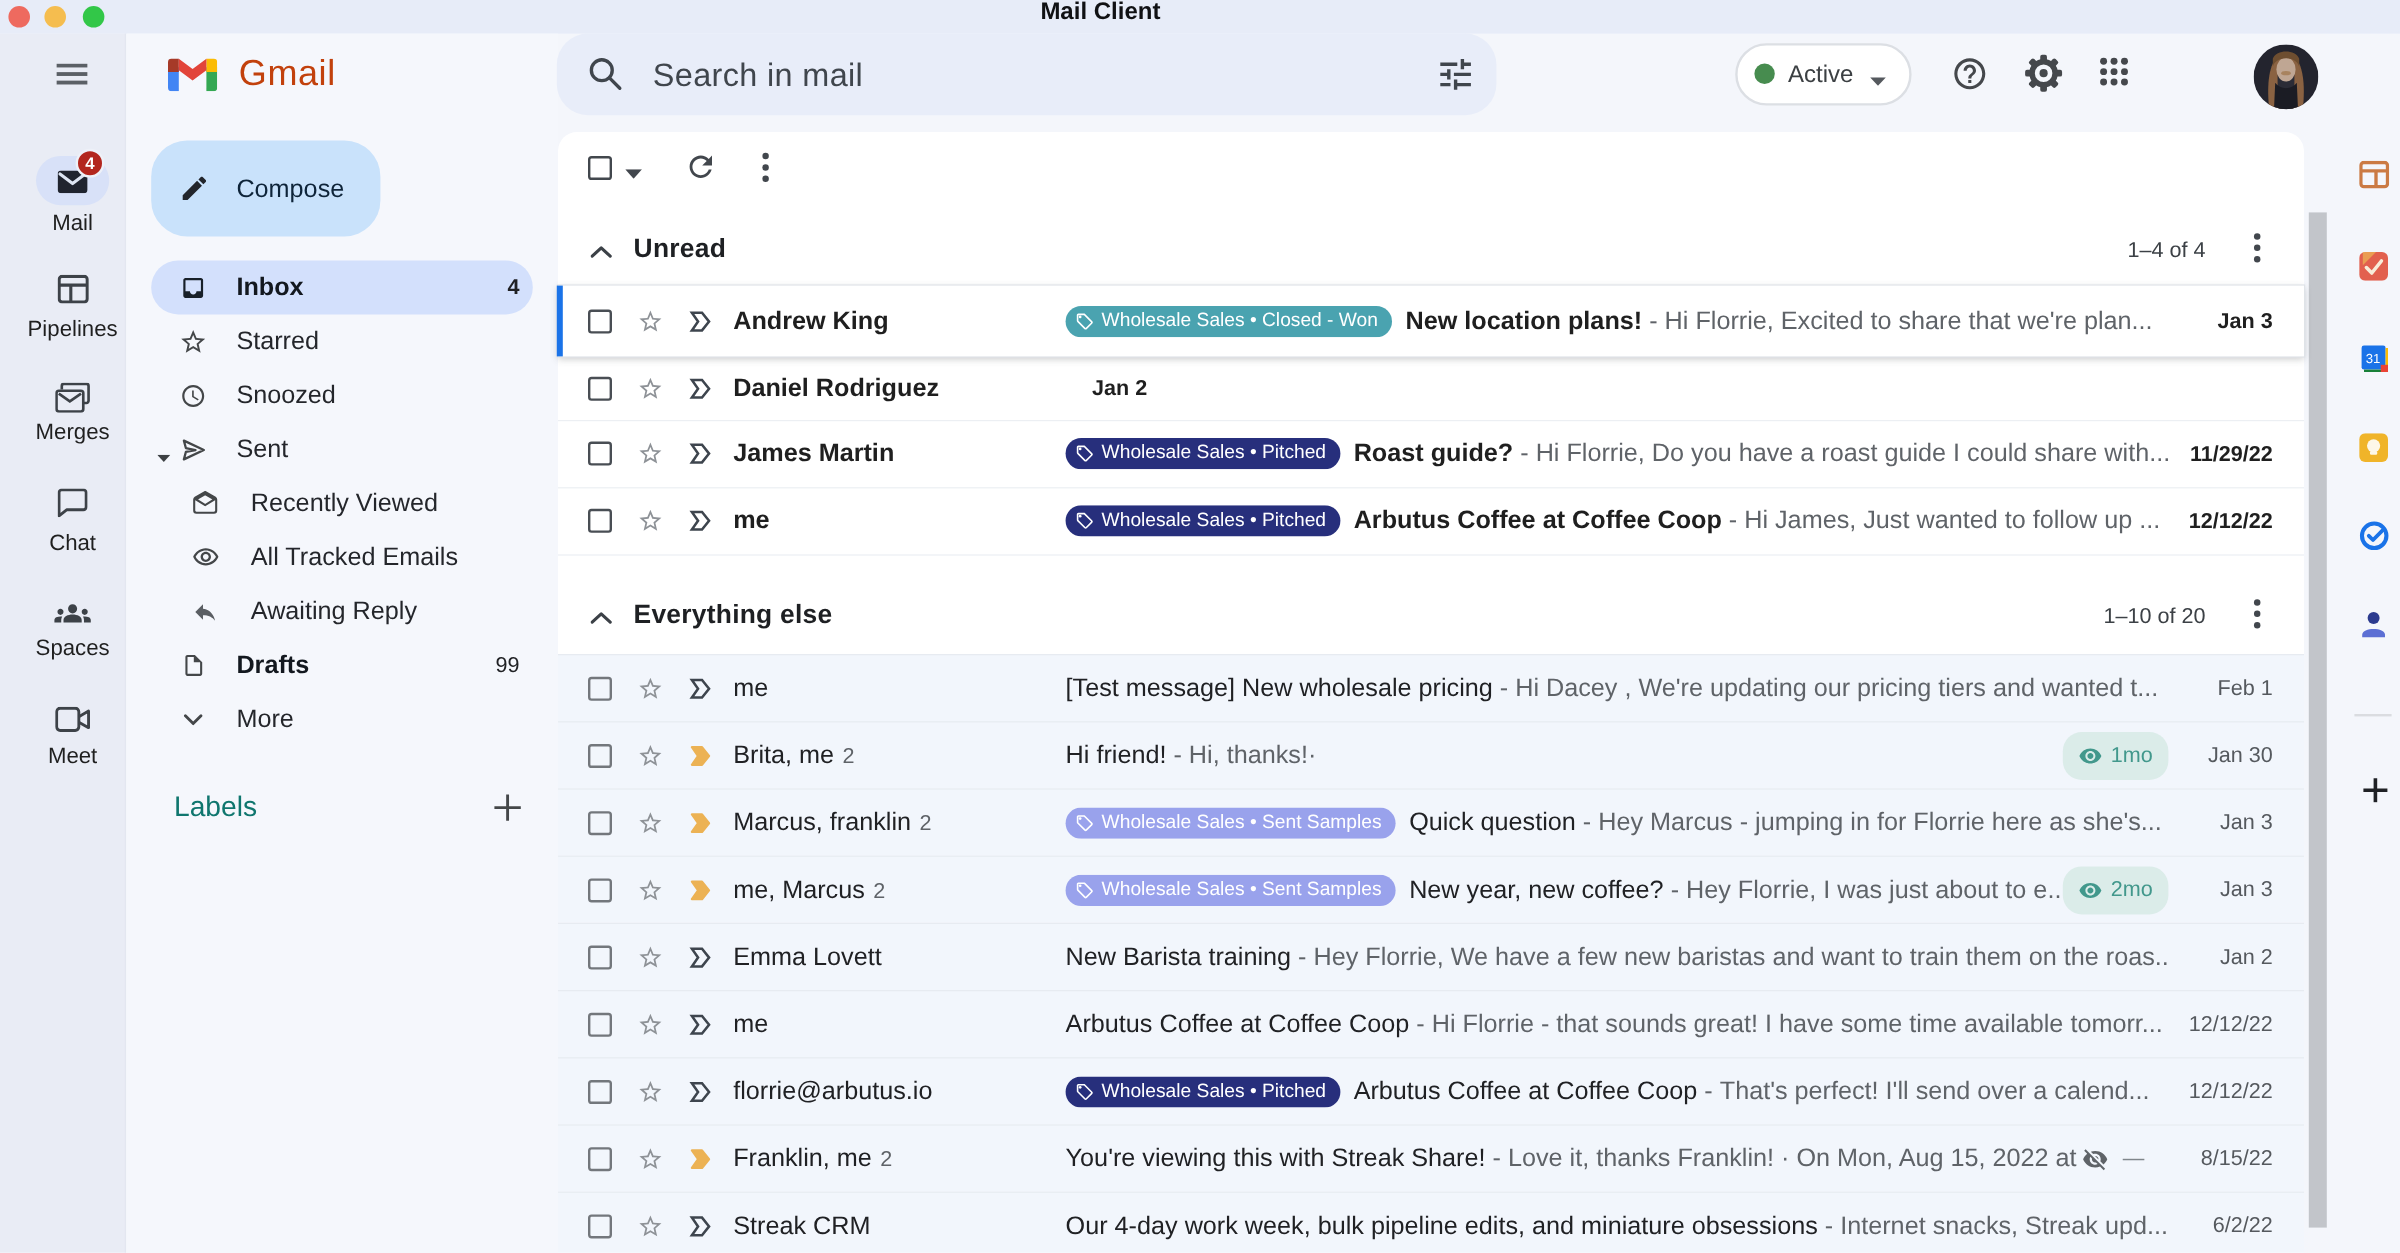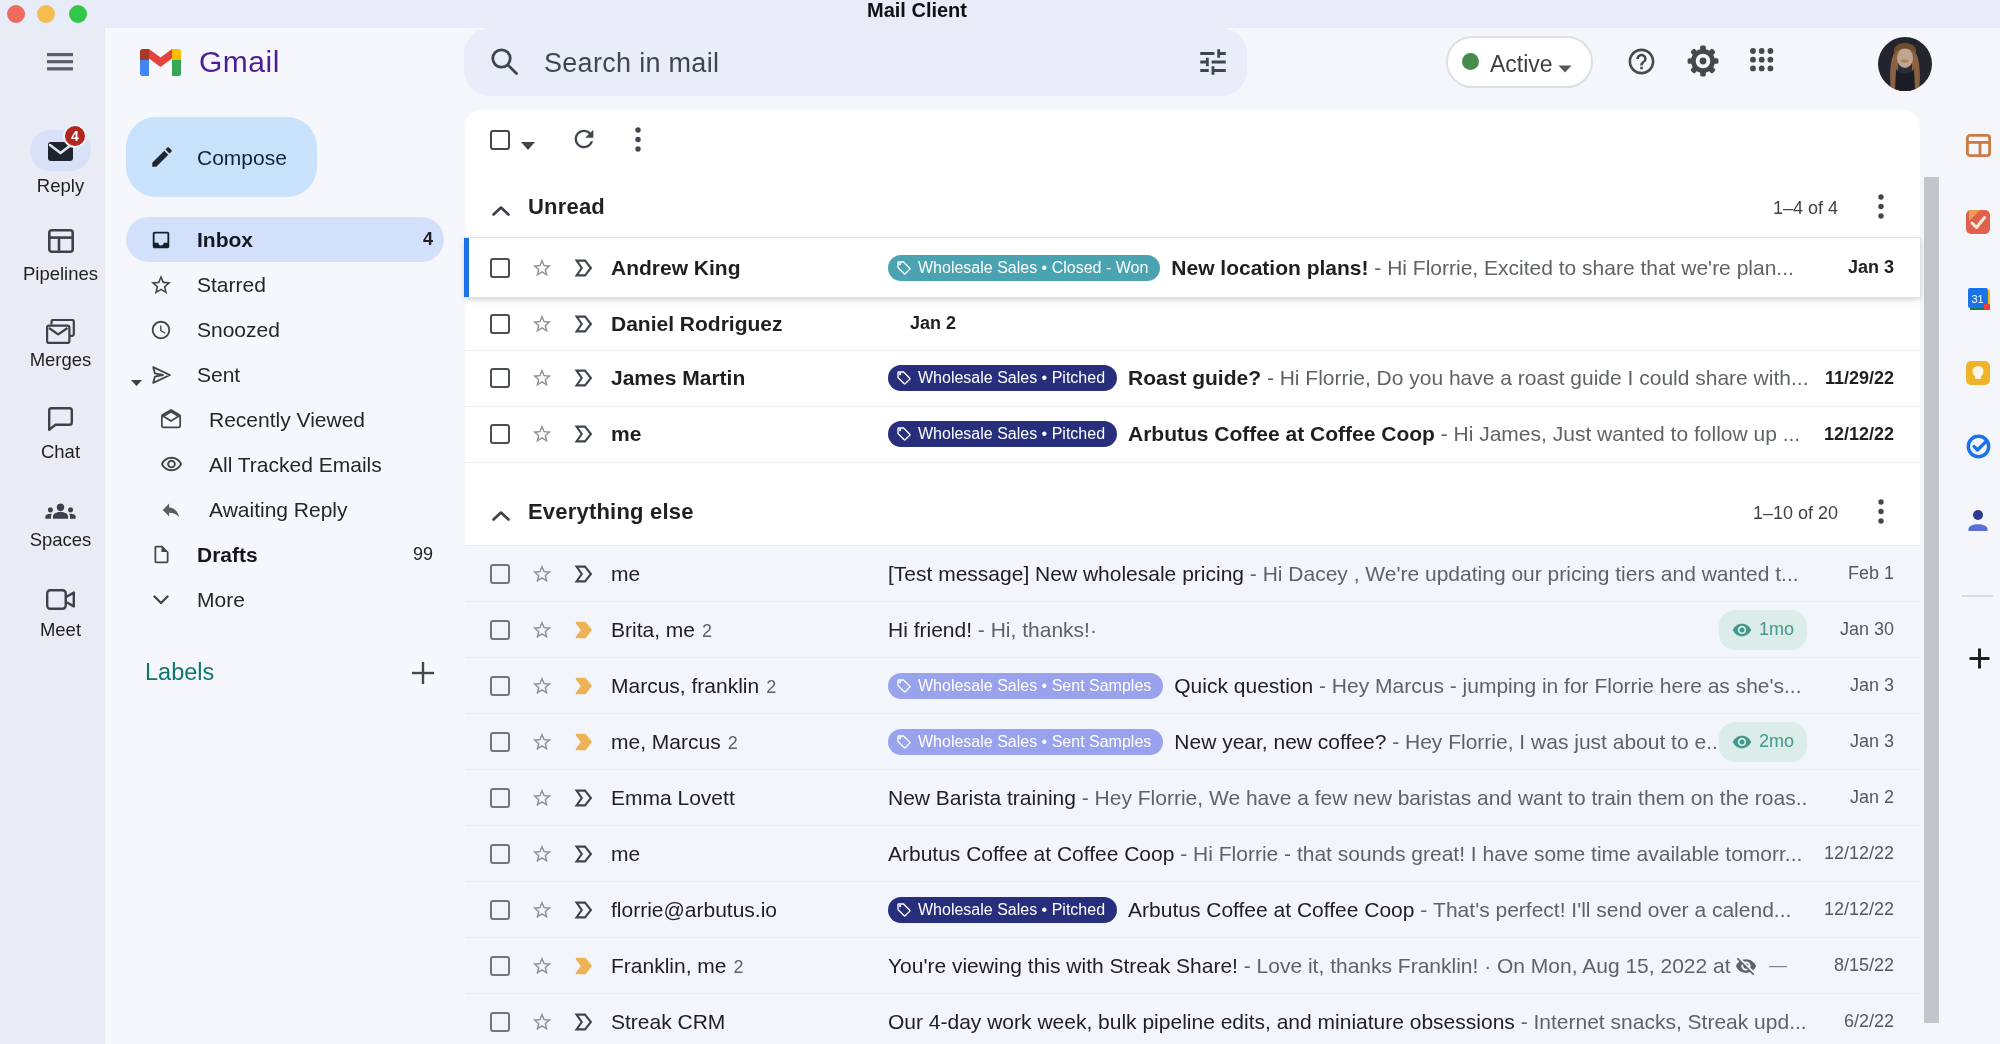--- a/index.html
+++ b/index.html
@@ -39,21 +39,21 @@
       <rect x="0" y="0" width="26" height="3.2" fill="#5b6066"></rect>
       <rect x="0" y="7.1" width="26" height="3.2" fill="#5b6066"></rect>
       <rect x="0" y="14.2" width="26" height="3.2" fill="#5b6066"></rect>
     </svg></div>
 <div class="a" style="left:30px;top:130px;width:61px;height:41px;border-radius:21px;background:#d8e1f8;"></div>
 <div class="a" style="left:48px;top:141.5px;"><svg width="25" height="19" viewBox="0 0 25 19" style="">
       <rect x="0" y="0" width="25" height="19" rx="3" fill="#20242f"></rect>
       <path d="M2 3 L12.5 11 L23 3" stroke="#dde4f2" stroke-width="2.6" fill="none" stroke-linecap="round" stroke-linejoin="round"></path>
     </svg></div>
 <div class="a" style="left:63px;top:124px;width:24px;height:24px;border-radius:50%;background:#b3261e;border:2px solid #eef1f8;color:#fff;font-size:14px;font-weight:700;text-align:center;line-height:20px;">4</div>
-<div class="lbl" style="top:175px;">Reply</div>
+<div class="lbl" style="top:175px;">Mail</div>
 <div class="a" style="left:48px;top:229px;"><svg width="26" height="24" viewBox="0 0 26 24" style="">
       <rect x="1.3" y="1.3" width="23.4" height="21.4" rx="2.5" fill="none" stroke="#3d4248" stroke-width="2.6"></rect>
       <line x1="1.3" y1="8.6" x2="24.7" y2="8.6" stroke="#3d4248" stroke-width="2.6"></line>
       <line x1="11" y1="8.6" x2="11" y2="22.7" stroke="#3d4248" stroke-width="2.6"></line>
     </svg></div>
 <div class="lbl" style="top:263px;">Pipelines</div>
 <div class="a" style="left:46px;top:319px;"><svg width="29" height="25" viewBox="0 0 29 25" style="">
       <path d="M5.5 5.5 V2.7 a1.8 1.8 0 0 1 1.8-1.8 H26 a1.8 1.8 0 0 1 1.8 1.8 V15 a1.8 1.8 0 0 1 -1.8 1.8 h-2.5" fill="none" stroke="#3d4248" stroke-width="2.2"></path>
       <rect x="1.1" y="6.6" width="22.3" height="17.3" rx="2" fill="none" stroke="#3d4248" stroke-width="2.2"></rect>
       <path d="M3 9 L12.2 15.5 L21.5 9" stroke="#3d4248" stroke-width="2.2" fill="none"></path>
@@ -72,21 +72,21 @@
       <path d="M19.7 8.2 L27.8 3.6 V17.4 L19.7 12.8" fill="none" stroke="#3d4248" stroke-width="2.4" stroke-linejoin="round"></path>
     </svg></div>
 <div class="lbl" style="top:619px;">Meet</div>
 <div class="a" style="left:140px;top:46px;"><svg width="41" height="30" viewBox="0 0 41 30" style="">
       <path d="M0 10 h9 V30 H2.8 A2.8 2.8 0 0 1 0 27.2 Z" fill="#4285f4"></path>
       <path d="M32 10 h9 V27.2 A2.8 2.8 0 0 1 38.2 30 H32 Z" fill="#34a853"></path>
       <path d="M0 14 V5.8 A2.8 2.8 0 0 1 2.8 3 H9 V14 Z" fill="#a63a28"></path>
       <path d="M32 3 H38.2 A2.8 2.8 0 0 1 41 5.8 V14 H32 Z" fill="#fbbc04"></path>
       <path d="M9 3 L20.5 11.5 L32 3 L32 12.5 L20.5 21 L9 12.5 Z" fill="#e2443a"></path>
     </svg></div>
-<div class="a" style="left:199px;top:45px;font-size:30px;color:#4c1d95;letter-spacing:0.5px;">Gmail</div>
+<div class="a" style="left:199px;top:45px;font-size:30px;color:#c2410c;letter-spacing:0.5px;">Gmail</div>
 <div class="a" style="left:126px;top:117px;width:191px;height:80px;border-radius:30px;background:#c9e2fb;"></div>
 <div class="a" style="left:149px;top:144px;"><svg width="26" height="26" viewBox="0 0 24 24" style="">
       <path d="M3 17.25V21h3.75L17.81 9.94l-3.75-3.75L3 17.25zM20.71 7.04c.39-.39.39-1.02 0-1.41l-2.34-2.34c-.39-.39-1.02-.39-1.41 0l-1.83 1.83 3.75 3.75 1.83-1.83z" fill="#23262c"></path>
     </svg></div>
 <div class="a" style="left:197px;top:146px;font-size:21px;font-weight:500;color:#0e2439;">Compose</div>
 <div class="a" style="left:126px;top:217px;width:318px;height:45px;border-radius:23px;background:#d3e0fc;"></div>
 <div class="a" style="left:149px;top:217px;width:24px;height:45px;display:flex;align-items:center;justify-content:center;">
     <svg width="22" height="22" viewBox="0 0 24 24" style="">
       <path d="M19 3H4.99c-1.11 0-1.98.89-1.98 2L3 19c0 1.1.88 2 1.99 2H19c1.1 0 2-.9 2-2V5c0-1.11-.9-2-2-2zm0 12h-4c0 1.66-1.35 3-3 3s-3-1.34-3-3H4.99V5H19v10z" fill="#182029"></path>
     </svg>
@@ -154,21 +154,21 @@
 <div class="a" style="left:489px;top:46px;"><svg width="31" height="31" viewBox="0 0 31 31" style="">
       <circle cx="12.5" cy="12.5" r="8.7" fill="none" stroke="#40464d" stroke-width="2.8"></circle>
       <line x1="18.9" y1="18.9" x2="27.5" y2="27.5" stroke="#40464d" stroke-width="2.8" stroke-linecap="round"></line>
     </svg></div>
 <div class="a" style="left:544px;top:48px;font-size:27px;letter-spacing:0.3px;color:#40464d;">Search in mail</div>
 <div class="a" style="left:1196px;top:45px;"><svg width="34" height="34" viewBox="0 0 24 24" style="">
       <path d="M3 17v2h6v-2H3zM3 5v2h10V5H3zm10 16v-2h8v-2h-8v-2h-2v6h2zM7 9v2H3v2h4v2h2V9H7zm14 4v-2H11v2h10zm-6-4h2V7h4V5h-4V3h-2v6z" fill="#40464d"></path>
     </svg></div>
 <div class="a" style="left:1446px;top:36px;width:147px;height:52px;border-radius:26px;background:#fff;border:2px solid #dcdfe4;"></div>
 <div class="a" style="left:1462px;top:53px;width:17px;height:17px;border-radius:50%;background:#478c4f;"></div>
-<div class="a" style="left:1490px;top:51px;font-size:23px;font-weight:500;color:#3c4043;">Active</div>
+<div class="a" style="left:1490px;top:51px;font-size:20px;font-weight:500;color:#3c4043;">Active</div>
 <div class="a" style="left:1558px;top:59px;"><svg width="14" height="8" viewBox="0 0 14 8" style="">
       <path d="M0.5 0.5 L13.5 0.5 L7 7.5 Z" fill="#55595e"></path>
     </svg></div>
 <div class="a" style="left:1626px;top:46px;"><svg width="31" height="31" viewBox="0 0 24 24" style="">
       <path d="M11 18h2v-2h-2v2zm1-16C6.48 2 2 6.48 2 12s4.48 10 10 10 10-4.48 10-10S17.52 2 12 2zm0 18c-4.41 0-8-3.59-8-8s3.59-8 8-8 8 3.59 8 8-3.59 8-8 8zm0-14c-2.21 0-4 1.79-4 4h2c0-1.1.9-2 2-2s2 .9 2 2c0 2-3 1.75-3 5h2c0-2.25 3-2.5 3-5 0-2.21-1.79-4-4-4z" fill="#45484c"></path>
     </svg></div>
 <div class="a" style="left:1686px;top:44px;"><svg width="34" height="34" viewBox="0 0 34 34" style="">
       <rect x="14.2" y="1.6" width="5.6" height="6" rx="1.6" fill="#45484c" transform="rotate(0 17 17)"></rect>
       <rect x="14.2" y="1.6" width="5.6" height="6" rx="1.6" fill="#45484c" transform="rotate(45 17 17)"></rect>
       <rect x="14.2" y="1.6" width="5.6" height="6" rx="1.6" fill="#45484c" transform="rotate(90 17 17)"></rect>

